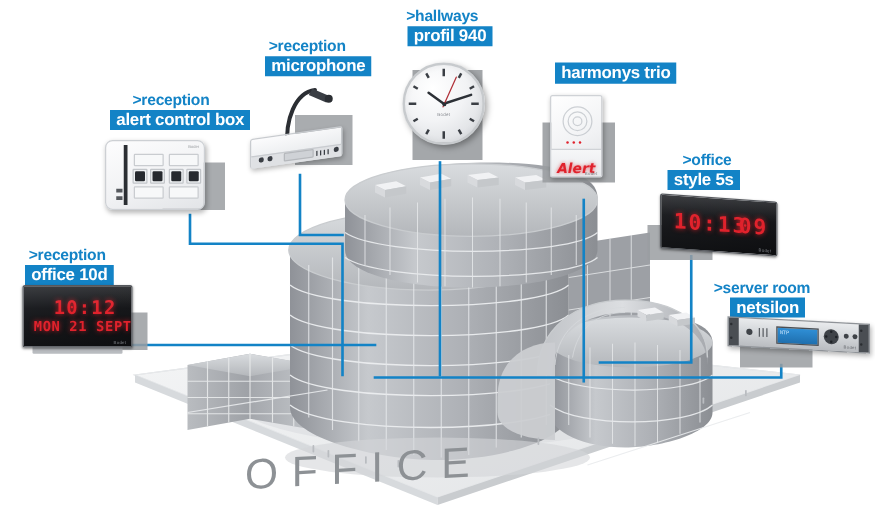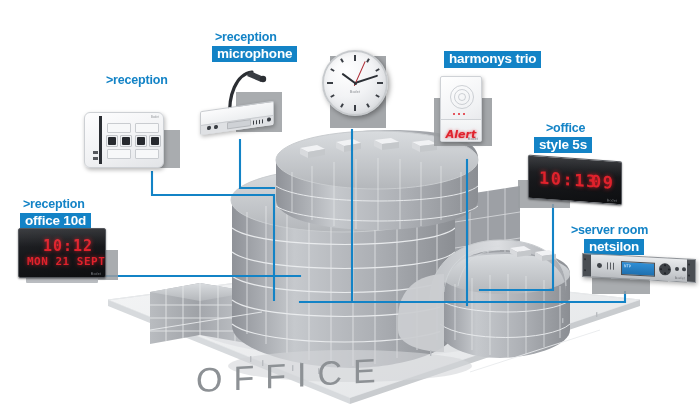--- a/index.html
+++ b/index.html
@@ -402,27 +402,32 @@
     </g>
   </svg>
 
   <div class="callout" style="left:20px;top:198px;">
     <span class="top">&gt;reception</span>
     <span class="chip">office 10d</span>
   </div>
 
   <div class="callout" style="left:88px;top:74px;">
     <span class="top" style="padding-left:18px;">&gt;reception</span>
+    <span class="chip">alert control box</span>
   </div>
 
   <div class="callout" style="left:212px;top:31px;">
     <span class="top">&gt;reception</span>
     <span class="chip">microphone</span>
   </div>
 
+  <div class="callout" style="left:322px;top:7px;">
+    <span class="top">&gt;hallways</span>
+    <span class="chip" style="margin-left:4px;">profil 940</span>
+  </div>
 
   <div class="callout" style="left:424px;top:50px;">
     <span class="chip" style="margin-left:20px;">harmonys trio</span>
   </div>
 
   <div class="callout" style="left:534px;top:122px;">
     <span class="top" style="padding-left:12px;">&gt;office</span>
     <span class="chip">style 5s</span>
   </div>
 

